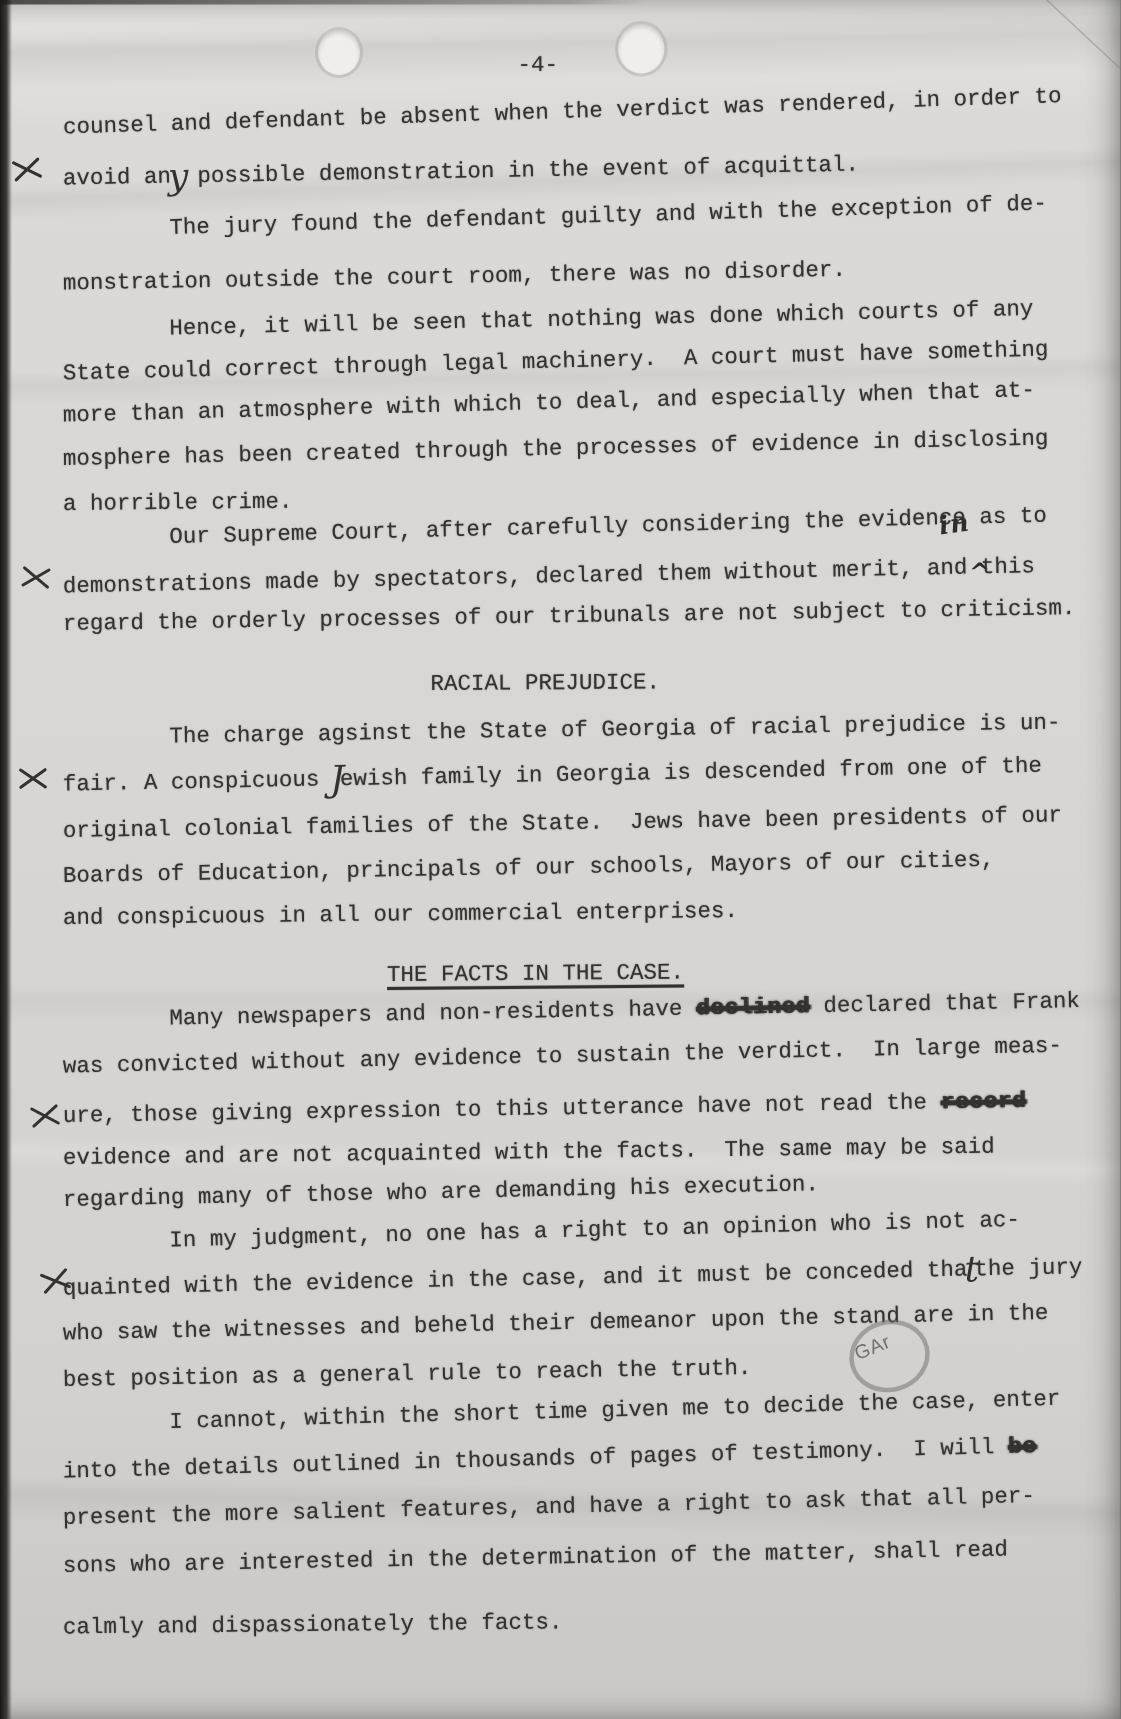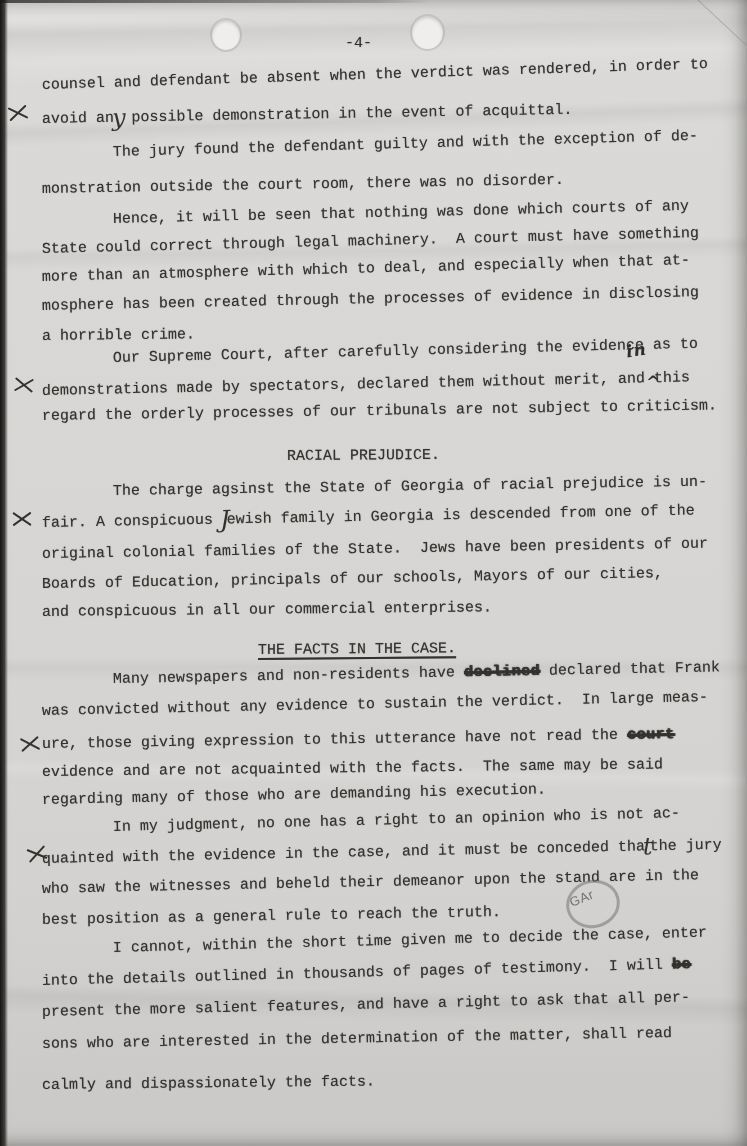--- a/index.html
+++ b/index.html
@@ -113,21 +113,21 @@
       <div class="line" style="left: 42px; top: 407px; transform: rotate(-0.9deg);"><span>regard the orderly processes of our tribunals are not subject to criticism.</span></div>
       <div class="line" style="left: 287px; top: 447px; transform: rotate(-0.4deg);"><span>RACIAL PREJUDICE.</span></div>
       <div class="line" style="left: 113px; top: 482px; transform: rotate(-0.9deg);"><span>The charge agsinst the State of Georgia of racial prejudice is un-</span></div>
       <div class="line" style="left: 42px; top: 514px; transform: rotate(-1.1deg);"><span>fair. A conspicuous </span><span class="hand">J</span><span>ewish family in Georgia is descended from one of the</span></div>
       <div class="line" style="left: 42px; top: 545px; transform: rotate(-0.9deg);"><span>original colonial families of the State.  Jews have been presidents of our</span></div>
       <div class="line" style="left: 42px; top: 575px; transform: rotate(-1deg);"><span>Boards of Education, principals of our schools, Mayors of our cities,</span></div>
       <div class="line" style="left: 42px; top: 603px; transform: rotate(-0.6deg);"><span>and conspicuous in all our commercial enterprises.</span></div>
       <div class="line underlined" style="left: 258px; top: 641px; transform: rotate(-0.5deg);"><span>THE FACTS IN THE CASE.</span></div>
       <div class="line" style="left: 113px; top: 670px; transform: rotate(-1.1deg);"><span>Many newspapers and non-residents have </span><span class="struck">declined</span><span> declared that Frank</span></div>
       <div class="line" style="left: 42px; top: 702px; transform: rotate(-1.2deg);"><span>was convicted without any evidence to sustain the verdict.  In large meas-</span></div>
-      <div class="line" style="left: 42px; top: 735px; transform: rotate(-0.9deg);"><span>ure, those giving expression to this utterance have not read the </span><span class="struck">court</span></div>
+      <div class="line" style="left: 42px; top: 735px; transform: rotate(-0.9deg);"><span>ure, those giving expression to this utterance have not read the </span><span class="struck">record</span></div>
       <div class="line" style="left: 42px; top: 763px; transform: rotate(-0.7deg);"><span>evidence and are not acquainted with the facts.  The same may be said</span></div>
       <div class="line" style="left: 42px; top: 791px; transform: rotate(-1.2deg);"><span>regarding many of those who are demanding his execution.</span></div>
       <div class="line" style="left: 113px; top: 818px; transform: rotate(-1.4deg);"><span>In my judgment, no one has a right to an opinion who is not ac-</span></div>
       <div class="line" style="left: 42px; top: 850px; transform: rotate(-1.2deg);"><span>quainted with the evidence in the case, and it must be conceded tha</span><span class="hand">t</span><span>the jury</span></div>
       <div class="line" style="left: 42px; top: 880px; transform: rotate(-1.2deg);"><span>who saw the witnesses and beheld their demeanor upon the stand are in the</span></div>
       <div class="line" style="left: 42px; top: 911px; transform: rotate(-1deg);"><span>best position as a general rule to reach the truth.</span></div>
       <div class="line" style="left: 113px; top: 939px; transform: rotate(-1.5deg);"><span>I cannot, within the short time given me to decide the case, enter</span></div>
       <div class="line" style="left: 42px; top: 972px; transform: rotate(-1.5deg);"><span>into the details outlined in thousands of pages of testimony.  I will </span><span class="struck">be</span></div>
       <div class="line" style="left: 42px; top: 1003px; transform: rotate(-1.3deg);"><span>present the more salient features, and have a right to ask that all per-</span></div>
       <div class="line" style="left: 42px; top: 1035px; transform: rotate(-1deg);"><span>sons who are interested in the determination of the matter, shall read</span></div>

